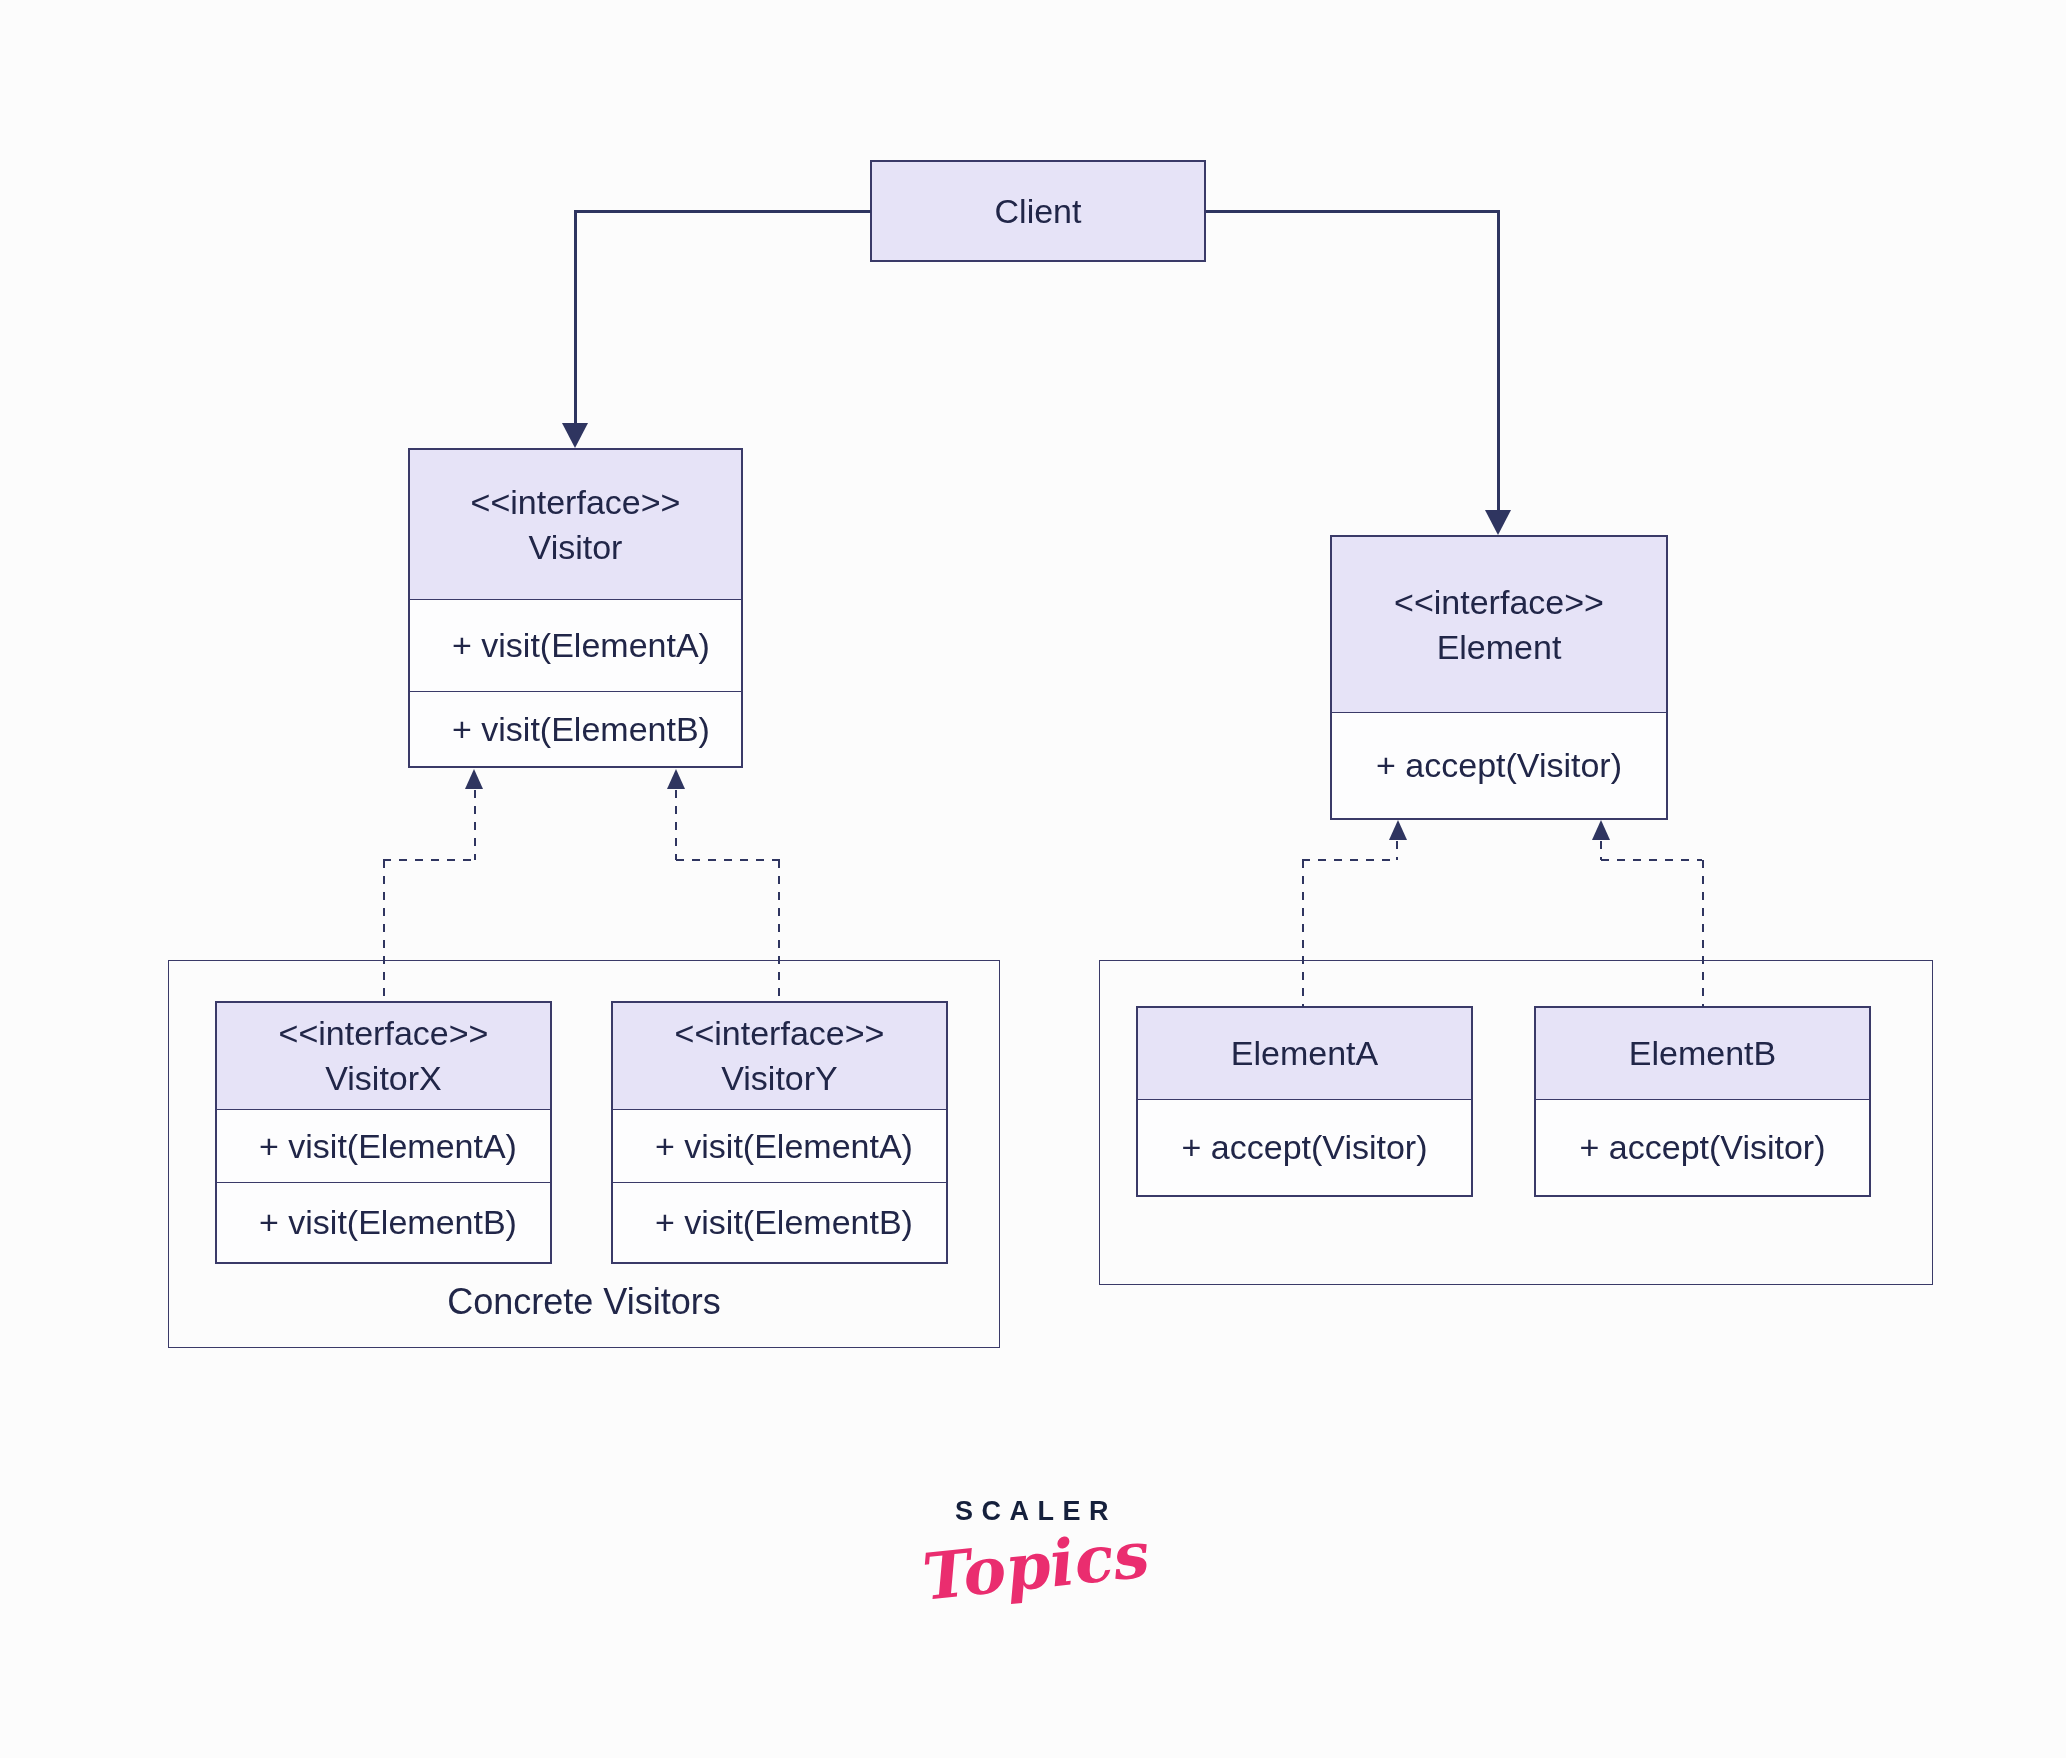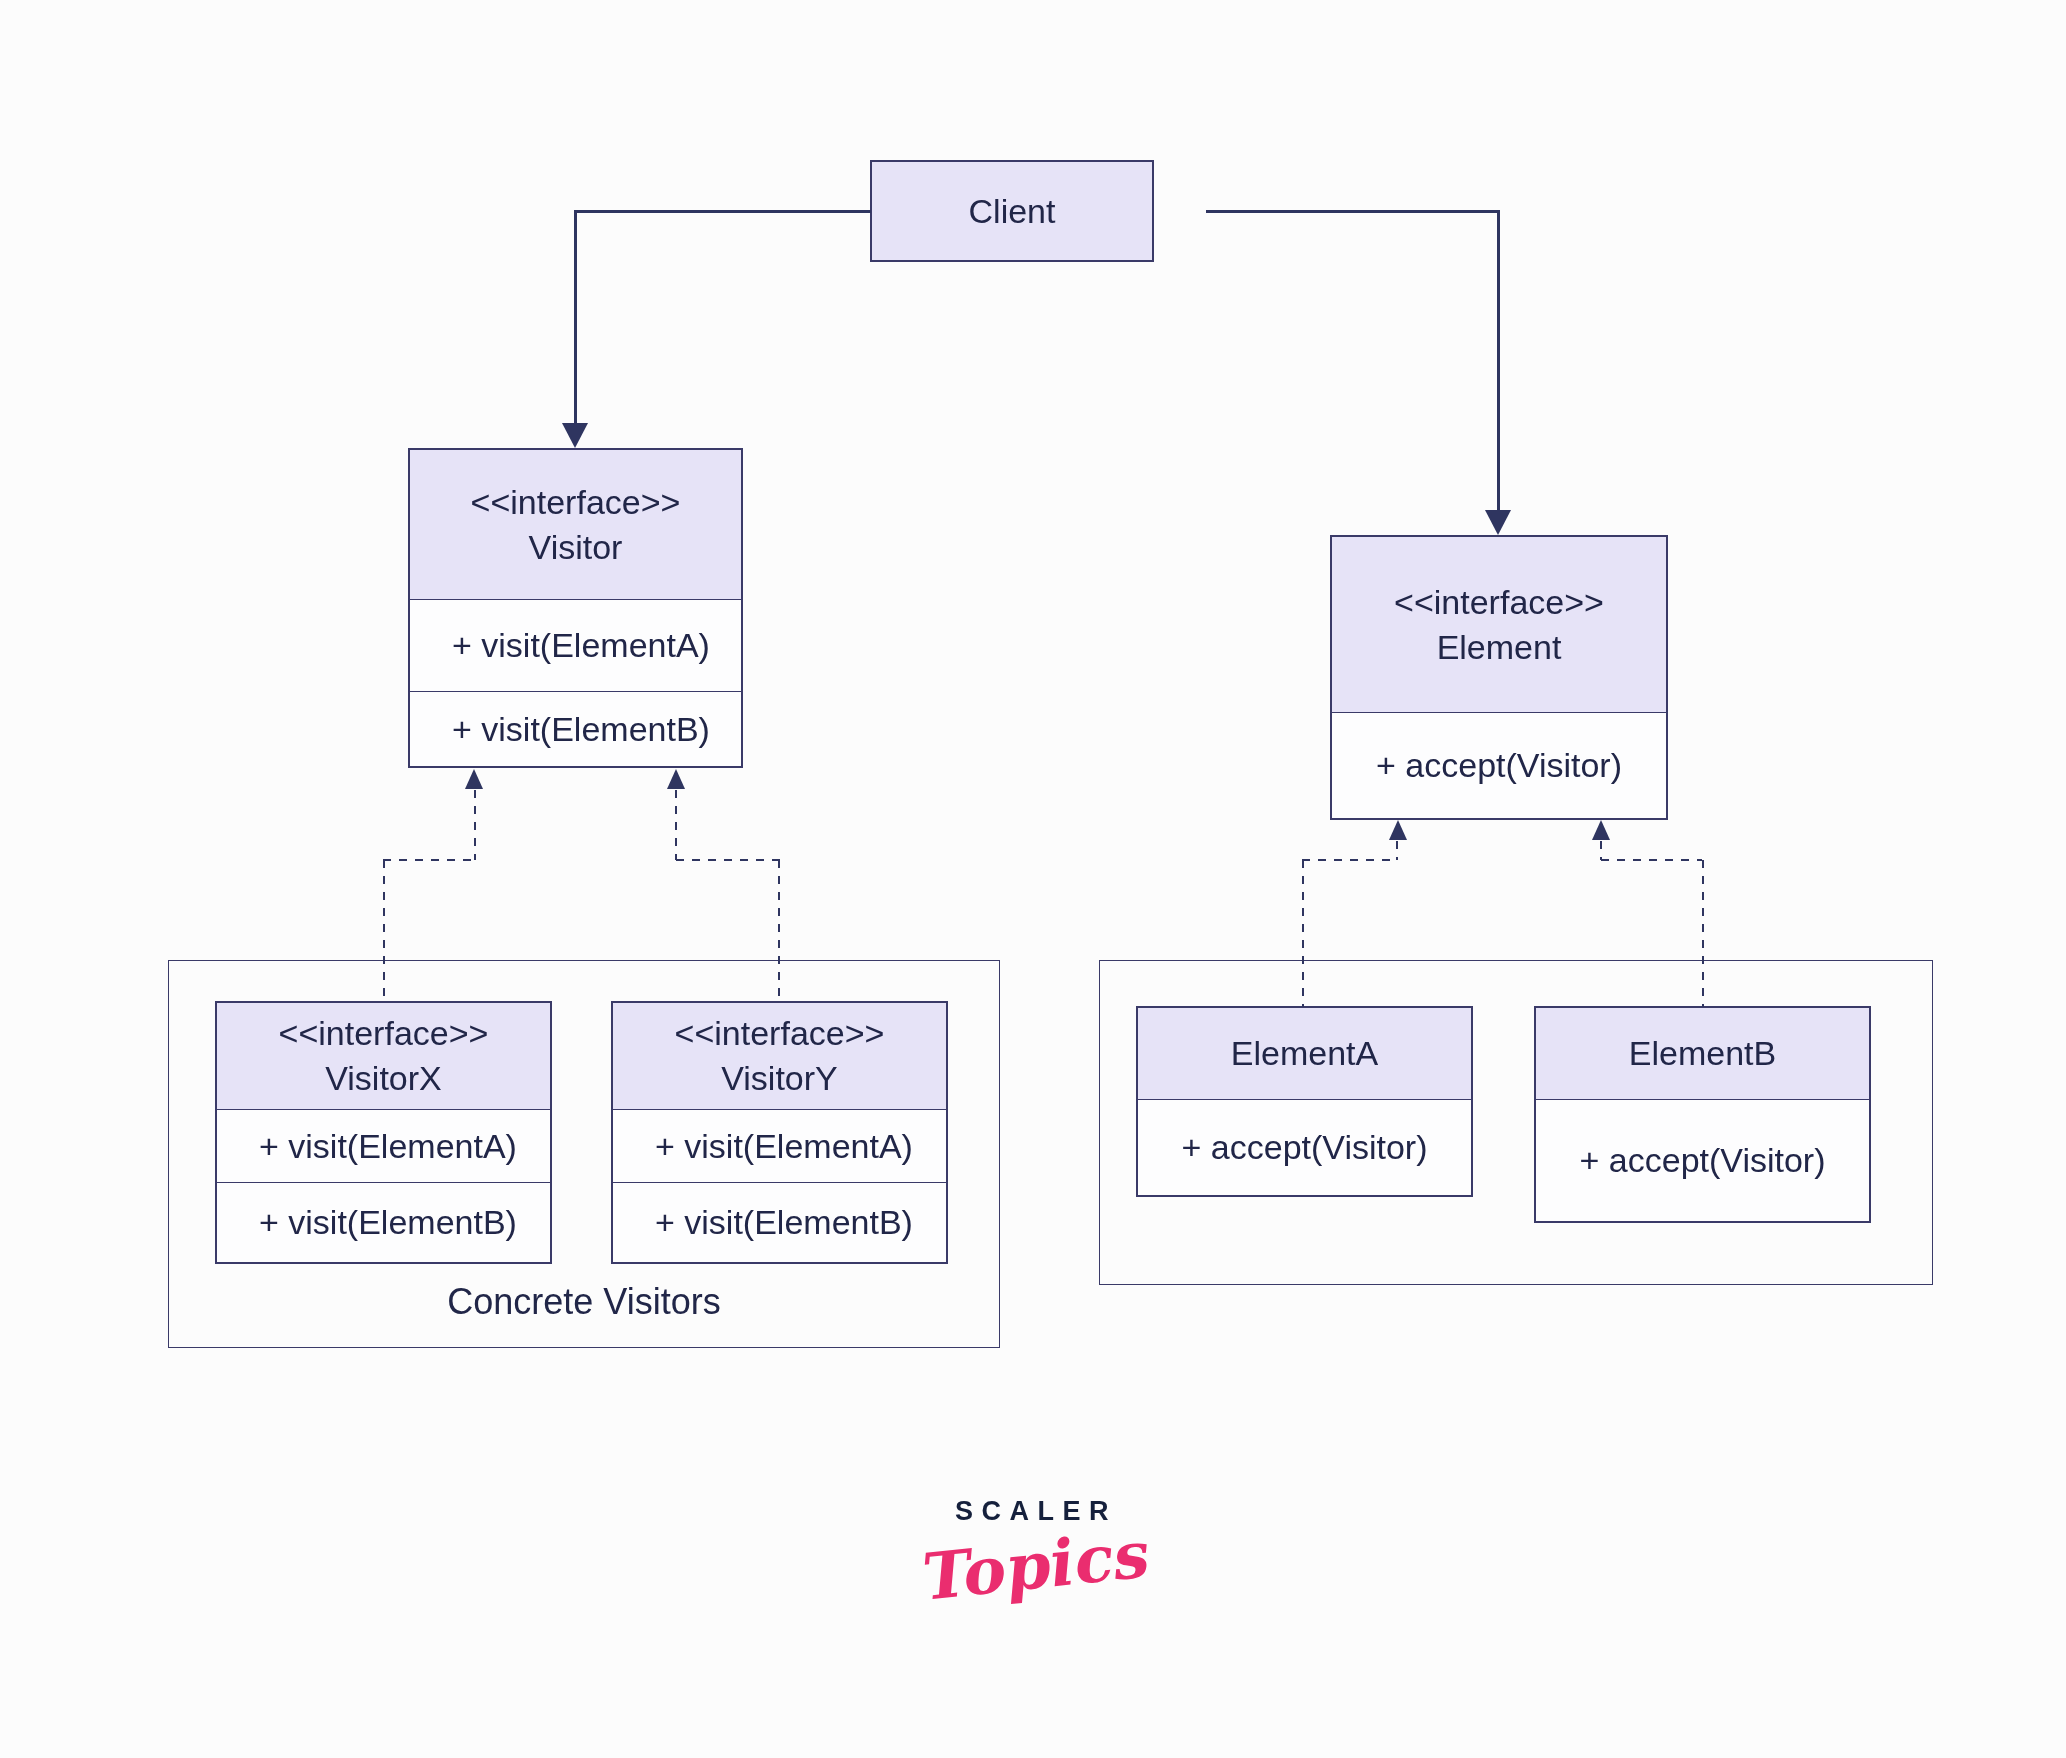--- a/index.html
+++ b/index.html
@@ -48,21 +48,21 @@
     font-size:27px;font-weight:bold;letter-spacing:8.5px;color:var(--logo-navy);}
   .logo-topics{position:absolute;left:893px;top:1528px;width:286px;text-align:center;
     font-size:64px;font-style:italic;font-weight:bold;color:var(--logo-pink);
     font-family:"DejaVu Serif",serif;transform:rotate(-6deg);}
 </style>
 </head>
 <body>
 
 <div class="canvas">
 
-  <div class="box" style="left:870px;top:160px;width:284px;height:102px;">
+  <div class="box" style="left:870px;top:160px;width:336px;height:102px;">
     <div class="hdr" style="flex:1;">
       <div class="ln">Client</div>
     </div>
   </div>
 
   <div class="seg" style="left:575px;top:210px;width:296px;height:3px;"></div>
   <div class="seg" style="left:574px;top:210px;width:3px;height:214px;"></div>
   <div class="arr-down" style="left:562px;top:423px;"></div>
 
   <div class="seg" style="left:1206px;top:210px;width:293px;height:3px;"></div>
@@ -109,21 +109,21 @@
 
   <div class="container" style="left:1099px;top:960px;width:834px;height:325px;"></div>
 
   <div class="box" style="left:1136px;top:1006px;width:337px;height:191px;">
     <div class="hdr" style="flex:0 0 91px;">
       <div class="ln">ElementA</div>
     </div>
     <div class="cell center" style="flex:1;">+ accept(Visitor)</div>
   </div>
 
-  <div class="box" style="left:1534px;top:1006px;width:337px;height:217px;">
+  <div class="box" style="left:1534px;top:1006px;width:337px;height:191px;">
     <div class="hdr" style="flex:0 0 91px;">
       <div class="ln">ElementB</div>
     </div>
     <div class="cell center" style="flex:1;">+ accept(Visitor)</div>
   </div>
 
   <div class="dashv" style="left:383px;top:860px;height:143px;"></div>
   <div class="dashh" style="left:383px;top:859px;width:92px;"></div>
   <div class="dashv" style="left:474px;top:790px;height:70px;"></div>
   <div class="arr-up" style="left:465px;top:769px;"></div>

